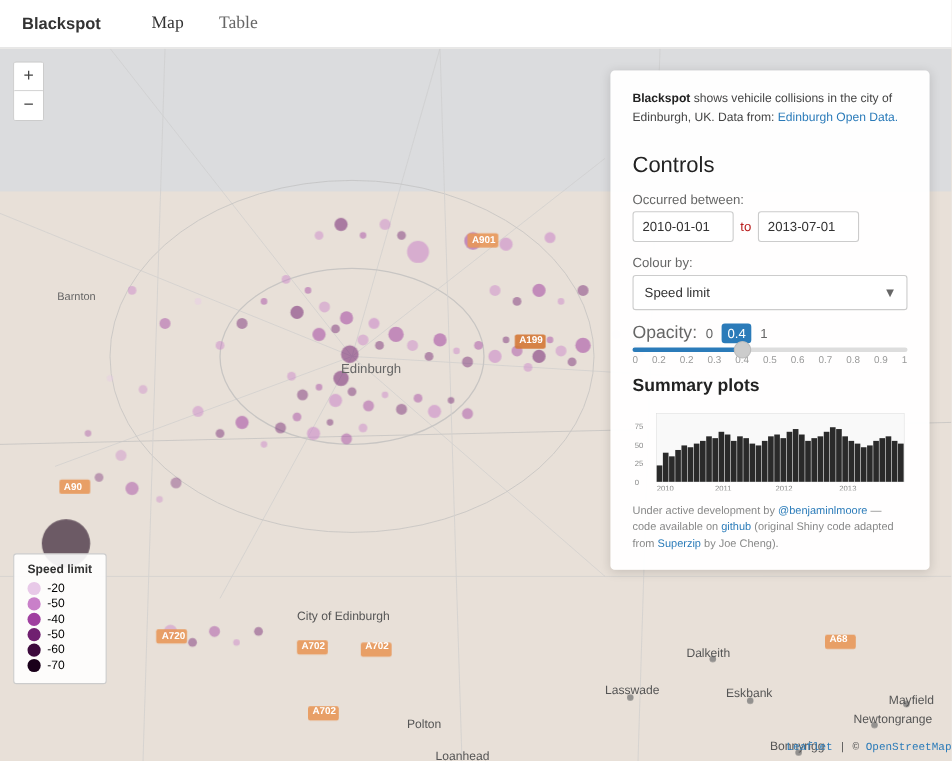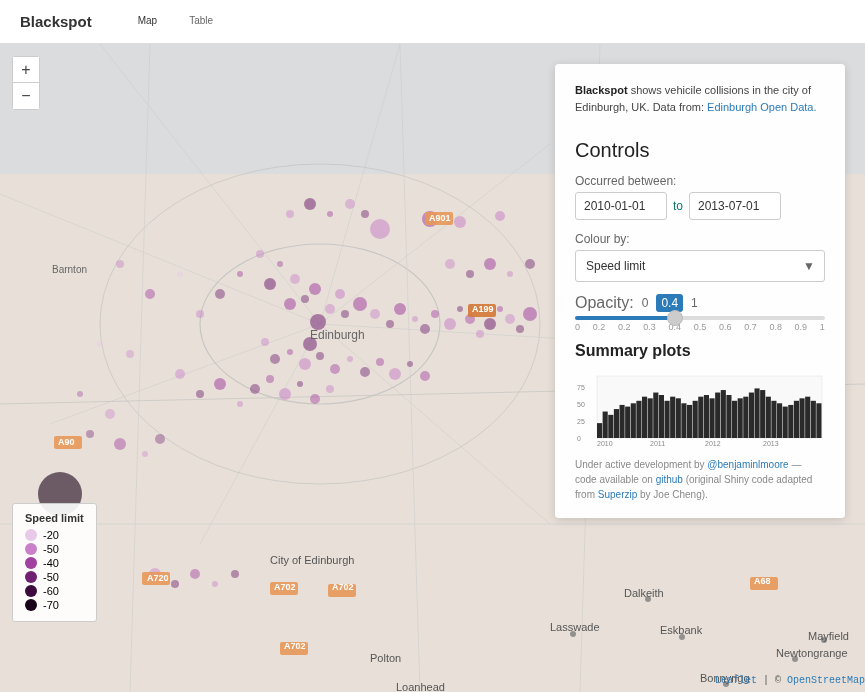--- a/index.html
+++ b/index.html
@@ -21,24 +21,25 @@
       font-size: 15px;
       color: #333;
       padding: 0 20px;
       margin-right: 10px;
     }
     #header .nav-tab {
       height: 100%;
       display: flex;
       align-items: center;
       padding: 0 16px;
-      font-size: 10px;
+      font-size: 16px;
       color: #666;
       cursor: pointer;
       border-bottom: 2px solid transparent;
+      font-family: Liberation Serif, serif;
     }
     #header .nav-tab.active {
       color: #333;
       border-bottom: 2px solid transparent;
     }
 
     
     #map-container {
       position: absolute;
       top: 44px; left: 0; right: 0; bottom: 0;
@@ -160,21 +161,21 @@
       border: 1px solid #ccc;
       border-radius: 3px;
       padding: 4px 8px;
       font-size: 12px;
       color: #333;
       width: 92px;
       height: 28px;
     }
     .date-to {
       font-size: 12px;
-      color: #0f766e;
+      color: #b91c1c;
     }
 
     
     .select-wrapper {
       position: relative;
     }
     .select-dropdown {
       width: 100%;
       height: 32px;
       border: 1px solid #ccc;

